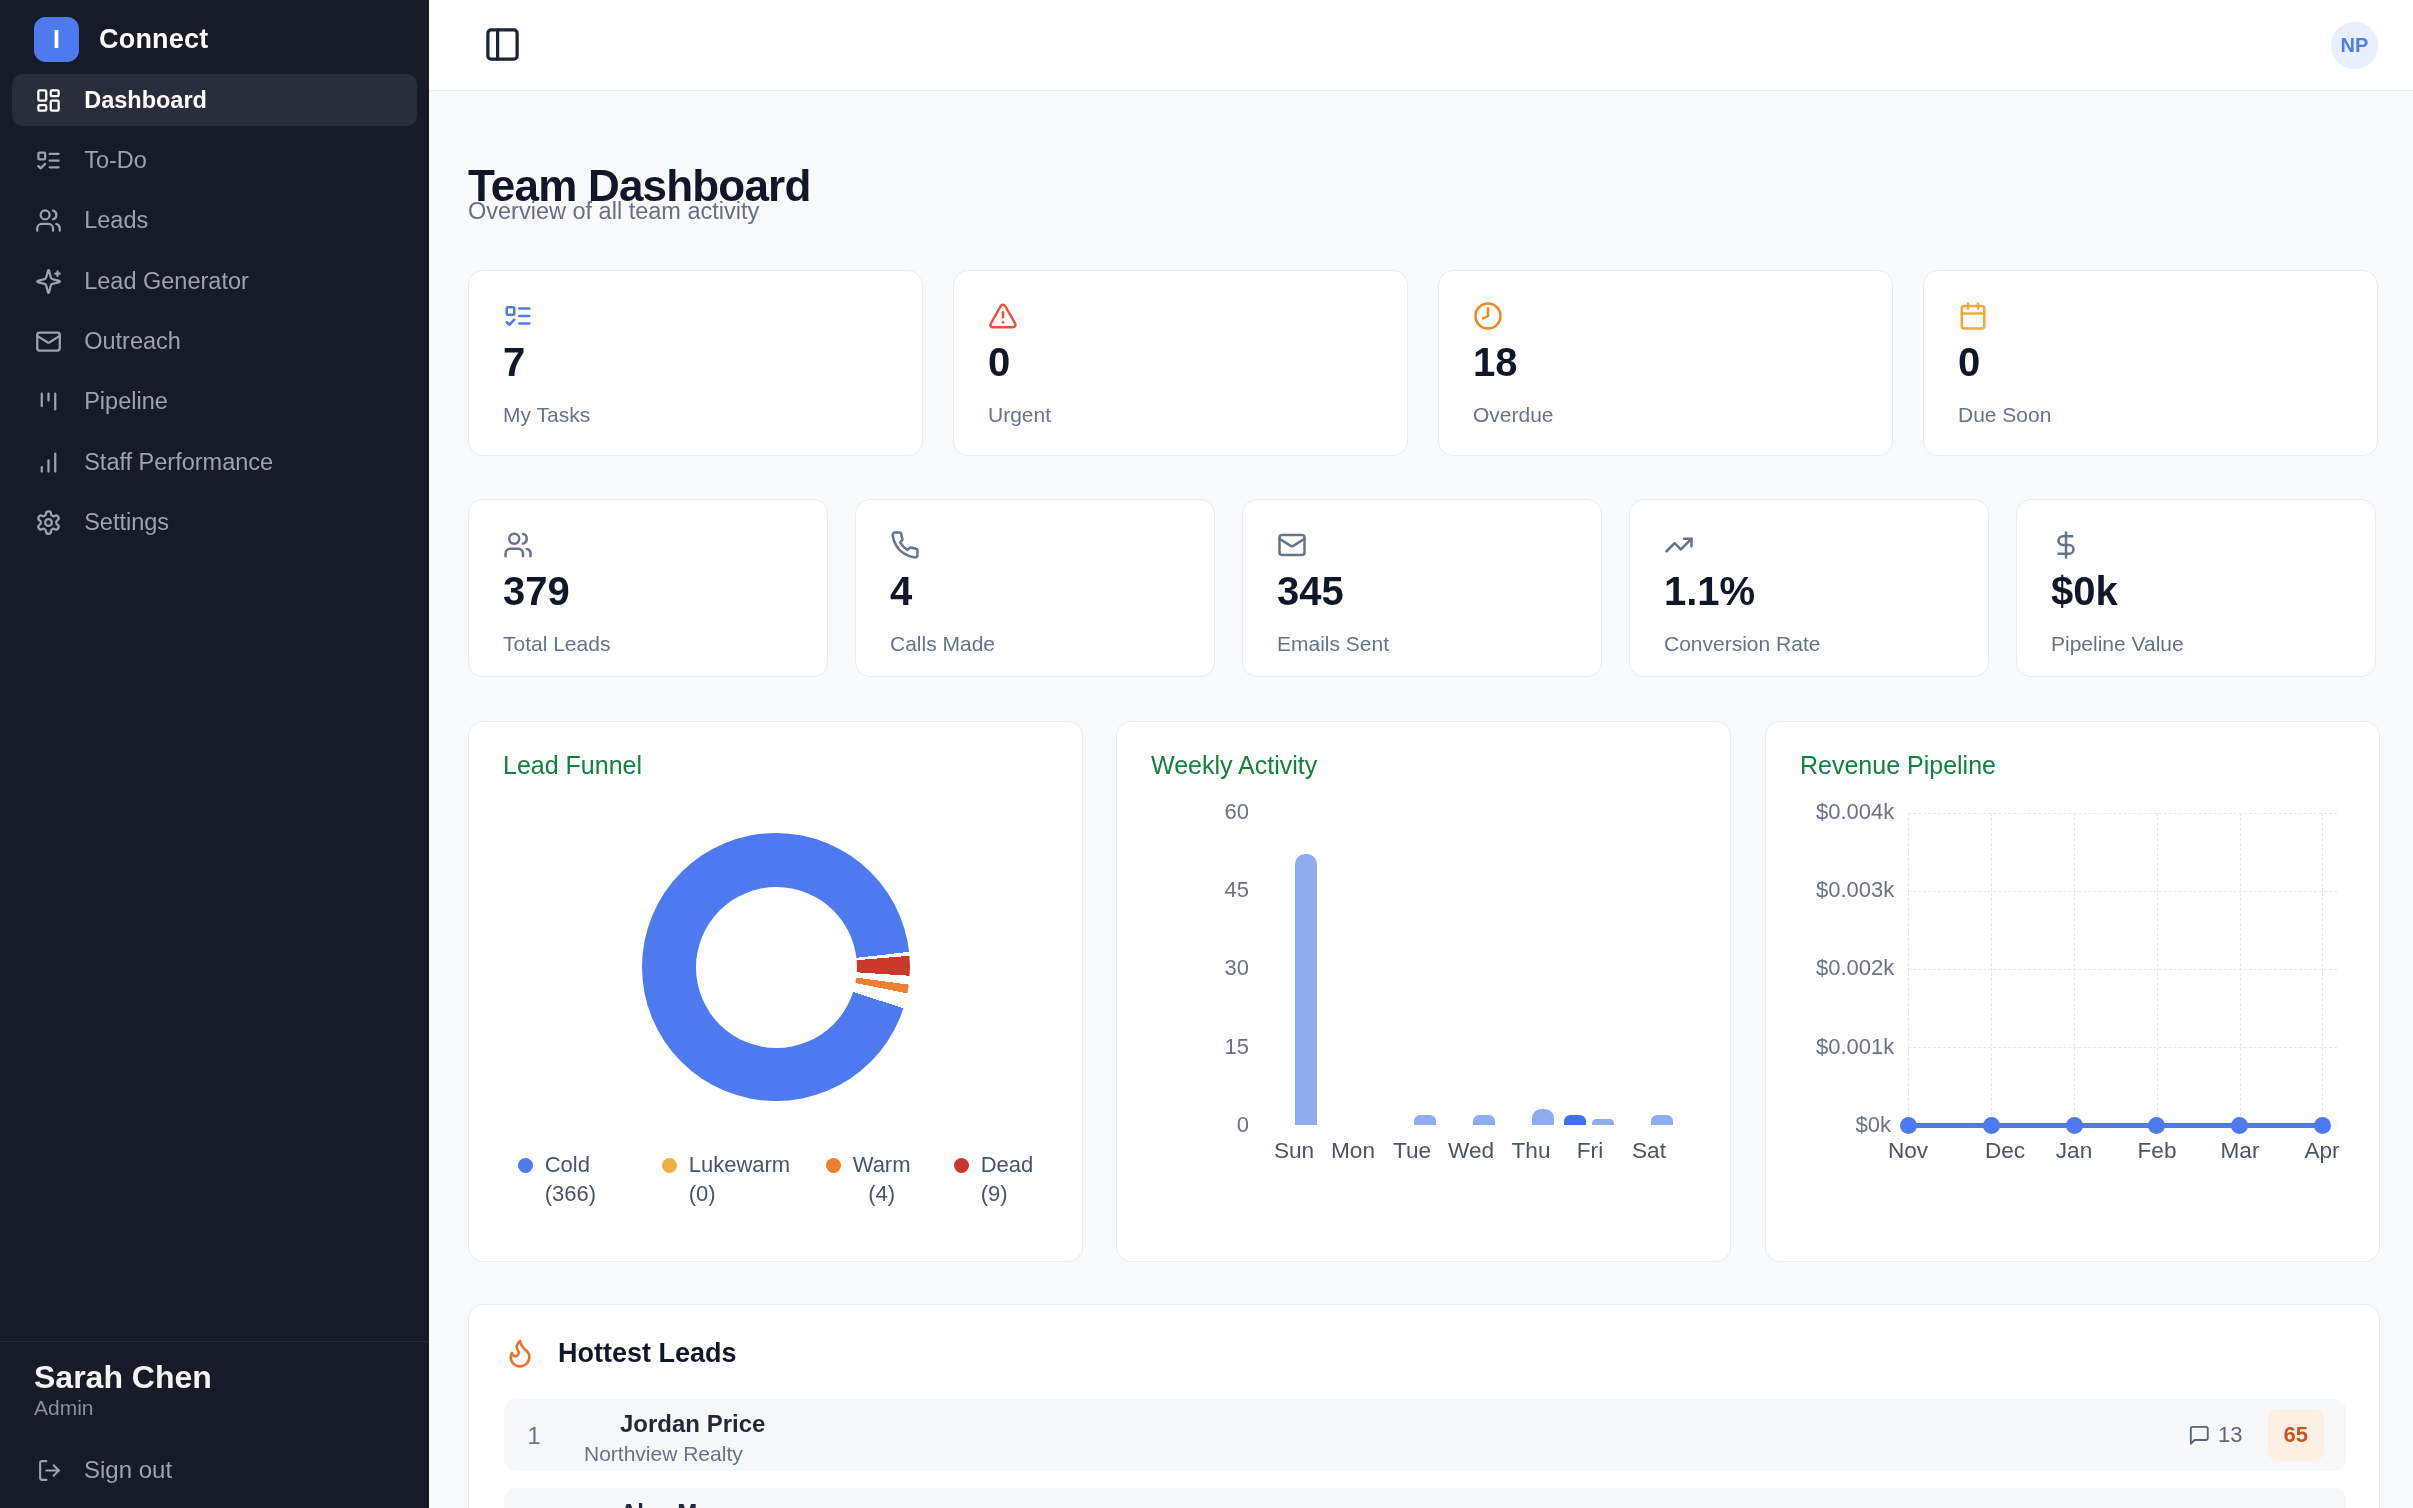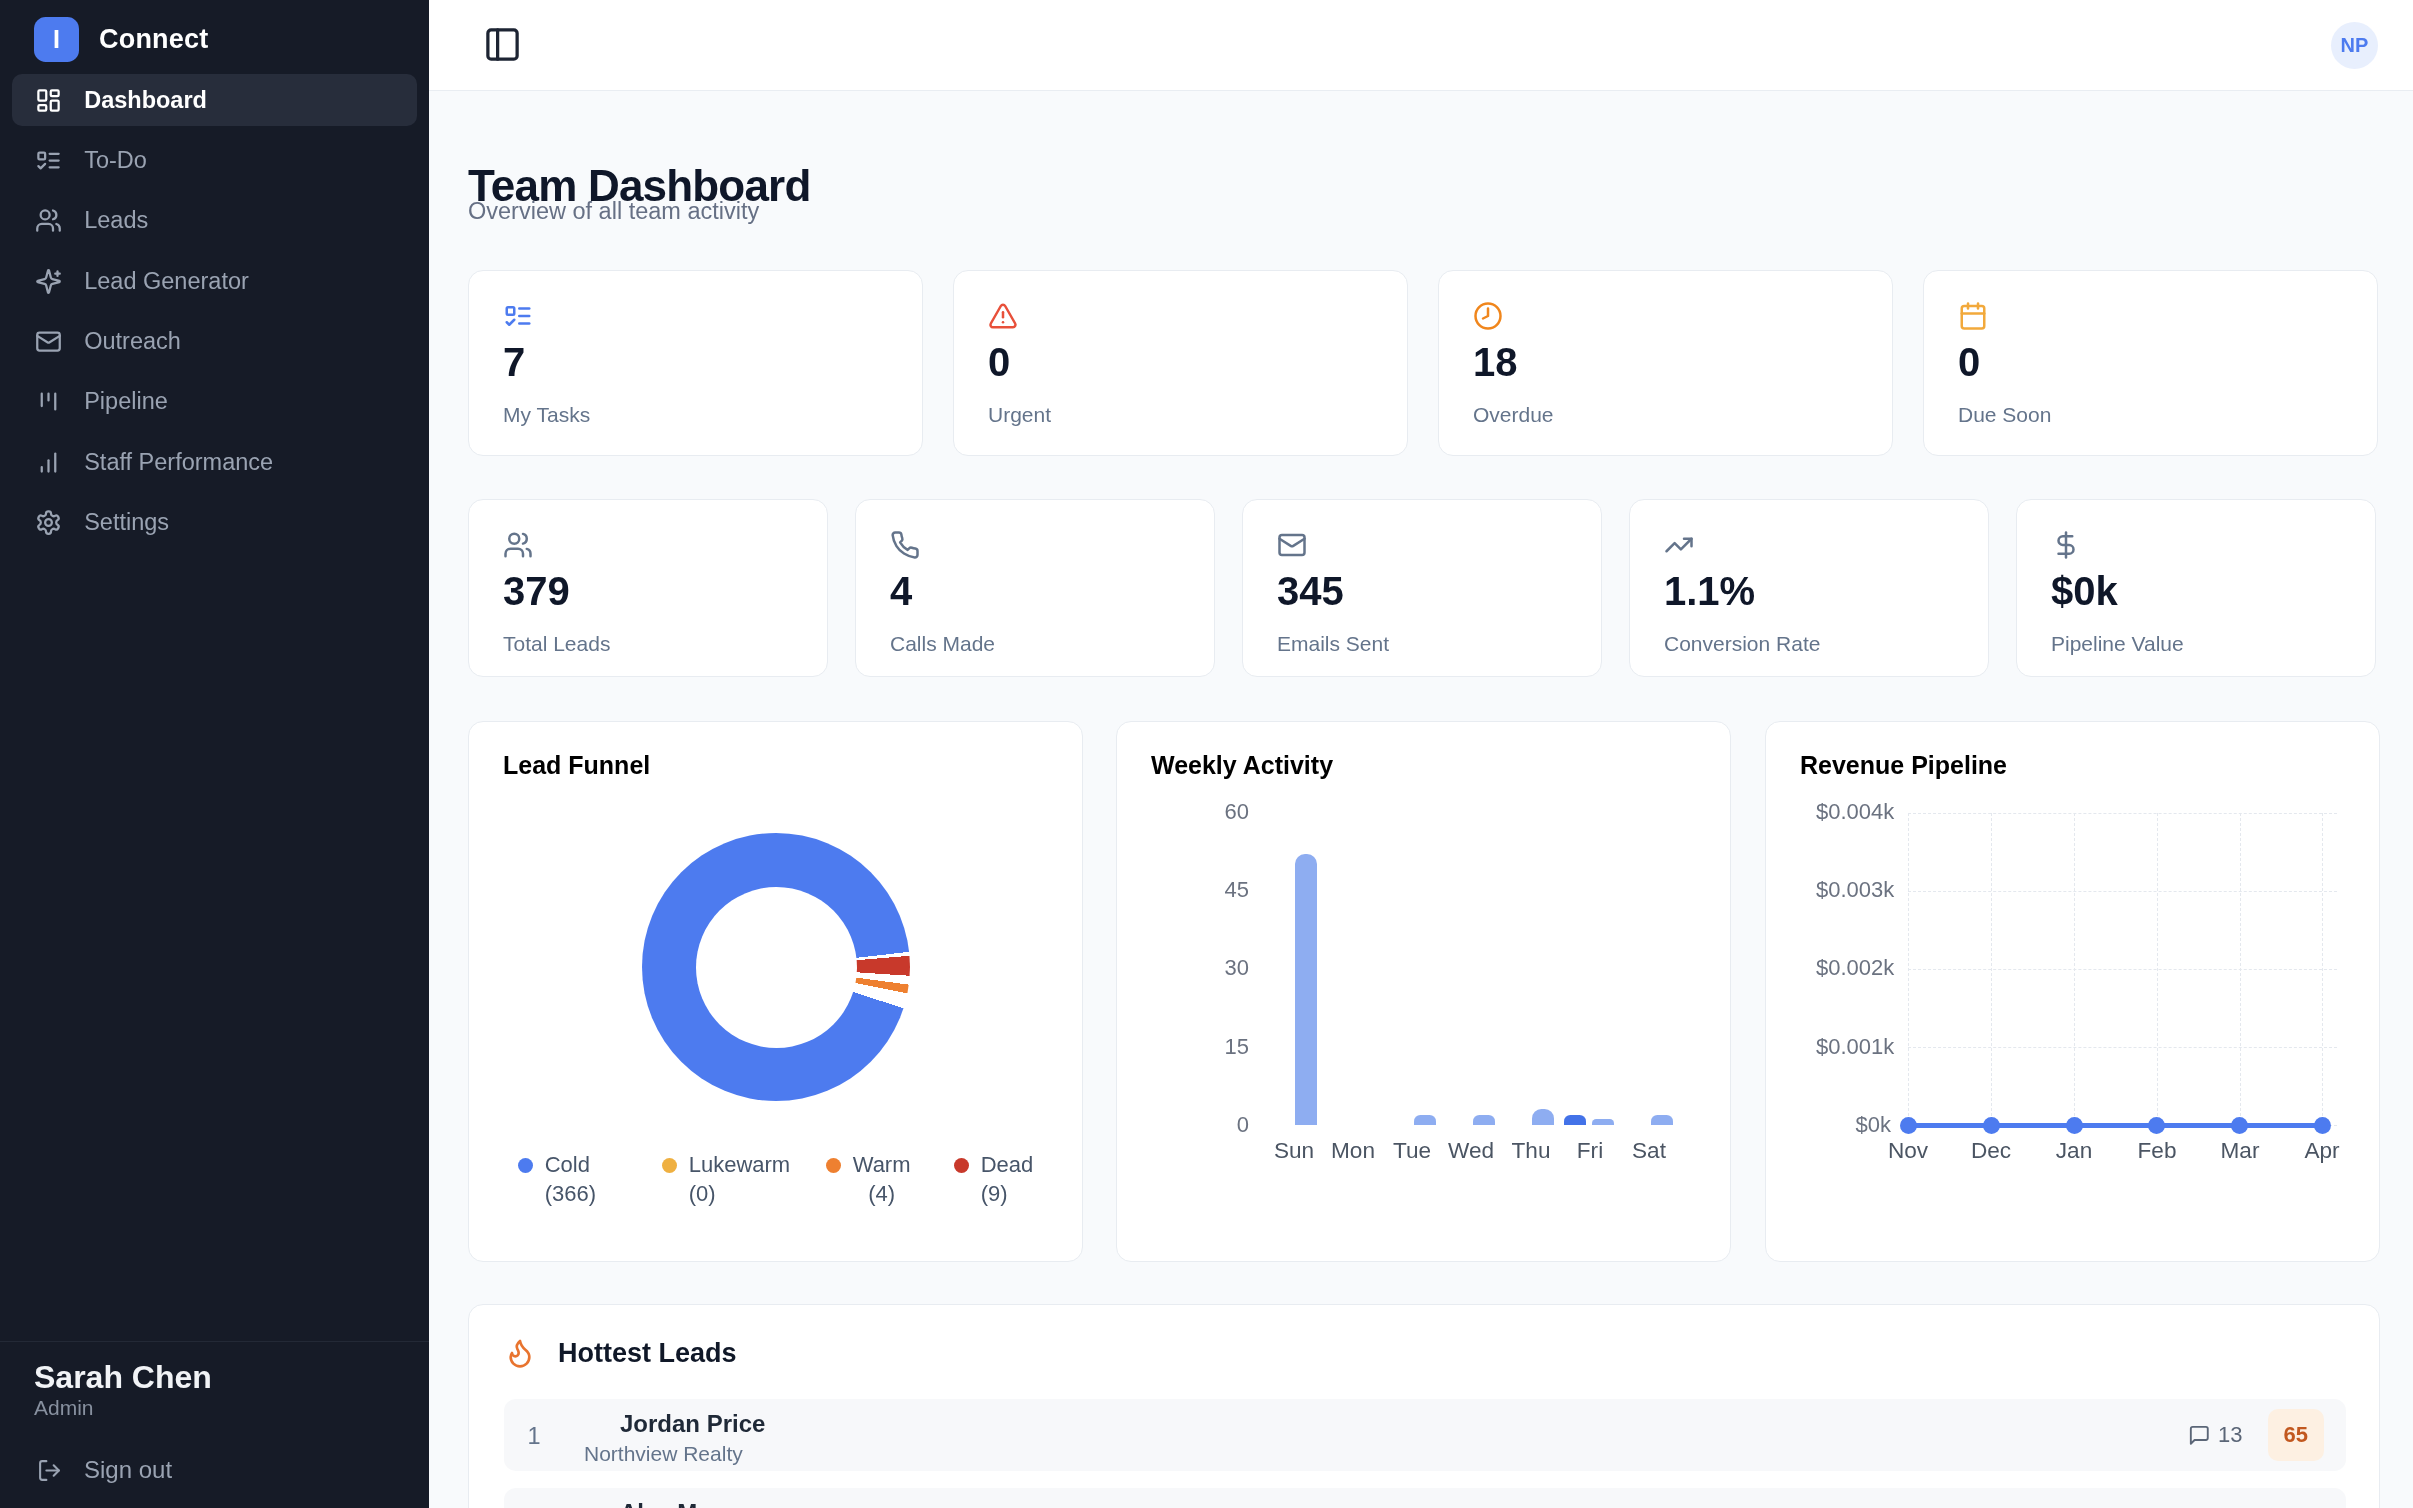--- a/index.html
+++ b/index.html
@@ -42,21 +42,21 @@
 
   
   .card{position:absolute;background:#fff;border:1.7px solid #e8ecf1;border-radius:15px;box-sizing:border-box;}
   .stat-icon{position:absolute;left:34px;top:30px;width:30px;height:30px;color:#64748b;}
   .stat-value{position:absolute;left:34px;top:69px;font-size:40px;font-weight:bold;color:#0f1729;}
   .stat-label{position:absolute;left:34px;top:132px;font-size:21px;color:#64748b;}
 
   .r1{top:270px;height:186px;width:455px;}
   .r2{top:499px;height:178px;width:360px;}
   .chart-card{top:721px;height:541px;width:615px;}
-  .chart-title{position:absolute;left:34px;top:28.5px;font-size:25px;font-weight:bold;color:#000000;}
+  .chart-title{position:absolute;left:34px;top:28.5px;font-size:25px;font-weight:normal;color:#15803d;}
 
   
   .donut{position:absolute;left:173px;top:111px;width:268px;height:268px;border-radius:50%;}
   .donut-hole{position:absolute;left:54px;top:54px;width:161px;height:161px;border-radius:50%;background:#fff;}
   .funnel-legend-item{position:absolute;top:429px;display:flex;gap:11.7px;}
   .legend-dot{width:15px;height:15px;border-radius:50%;margin-top:6.7px;flex:0 0 15px;}
   .legend-text{font-size:22px;color:#475569;line-height:28.5px;}
 
   
   .ytick{position:absolute;width:75px;text-align:right;font-size:22px;color:#6b7280;}
@@ -363,21 +363,21 @@
         <div class="ytick" style="left: 50px; top: 312px;">$0.001k</div>
         <div class="hgrid" style="left: 142px; width: 429px; top: 247px;"></div>
         <div class="ytick" style="left: 50px; top: 233px;">$0.002k</div>
         <div class="hgrid" style="left: 142px; width: 429px; top: 169px;"></div>
         <div class="ytick" style="left: 50px; top: 155px;">$0.003k</div>
         <div class="hgrid" style="left: 142px; width: 429px; top: 91px;"></div>
         <div class="ytick" style="left: 50px; top: 77px;">$0.004k</div>
         <div class="vgrid" style="left: 142px; top: 91px; height: 313px;"></div>
         <div class="xtick" style="left: 96px; top: 416px;">Nov</div>
         <div class="vgrid" style="left: 225px; top: 91px; height: 313px;"></div>
-        <div class="xtick" style="left: 179px; top: 416px; text-align: center;">Dec</div>
+        <div class="xtick" style="left: 193px; top: 416px; text-align: center;">Dec</div>
         <div class="vgrid" style="left: 308px; top: 91px; height: 313px;"></div>
         <div class="xtick" style="left: 262px; top: 416px;">Jan</div>
         <div class="vgrid" style="left: 391px; top: 91px; height: 313px;"></div>
         <div class="xtick" style="left: 345px; top: 416px;">Feb</div>
         <div class="vgrid" style="left: 474px; top: 91px; height: 313px;"></div>
         <div class="xtick" style="left: 428px; top: 416px;">Mar</div>
         <div class="vgrid" style="left: 556px; top: 91px; height: 313px;"></div>
         <div class="xtick" style="left: 510px; top: 416px;">Apr</div>
         <div class="trendline" style="left: 142px; width: 414px; top: 401px; background: rgb(77, 123, 239);"></div>
         <div class="dot" style="left: 134px; top: 395px; background: rgb(77, 123, 239);"></div>

